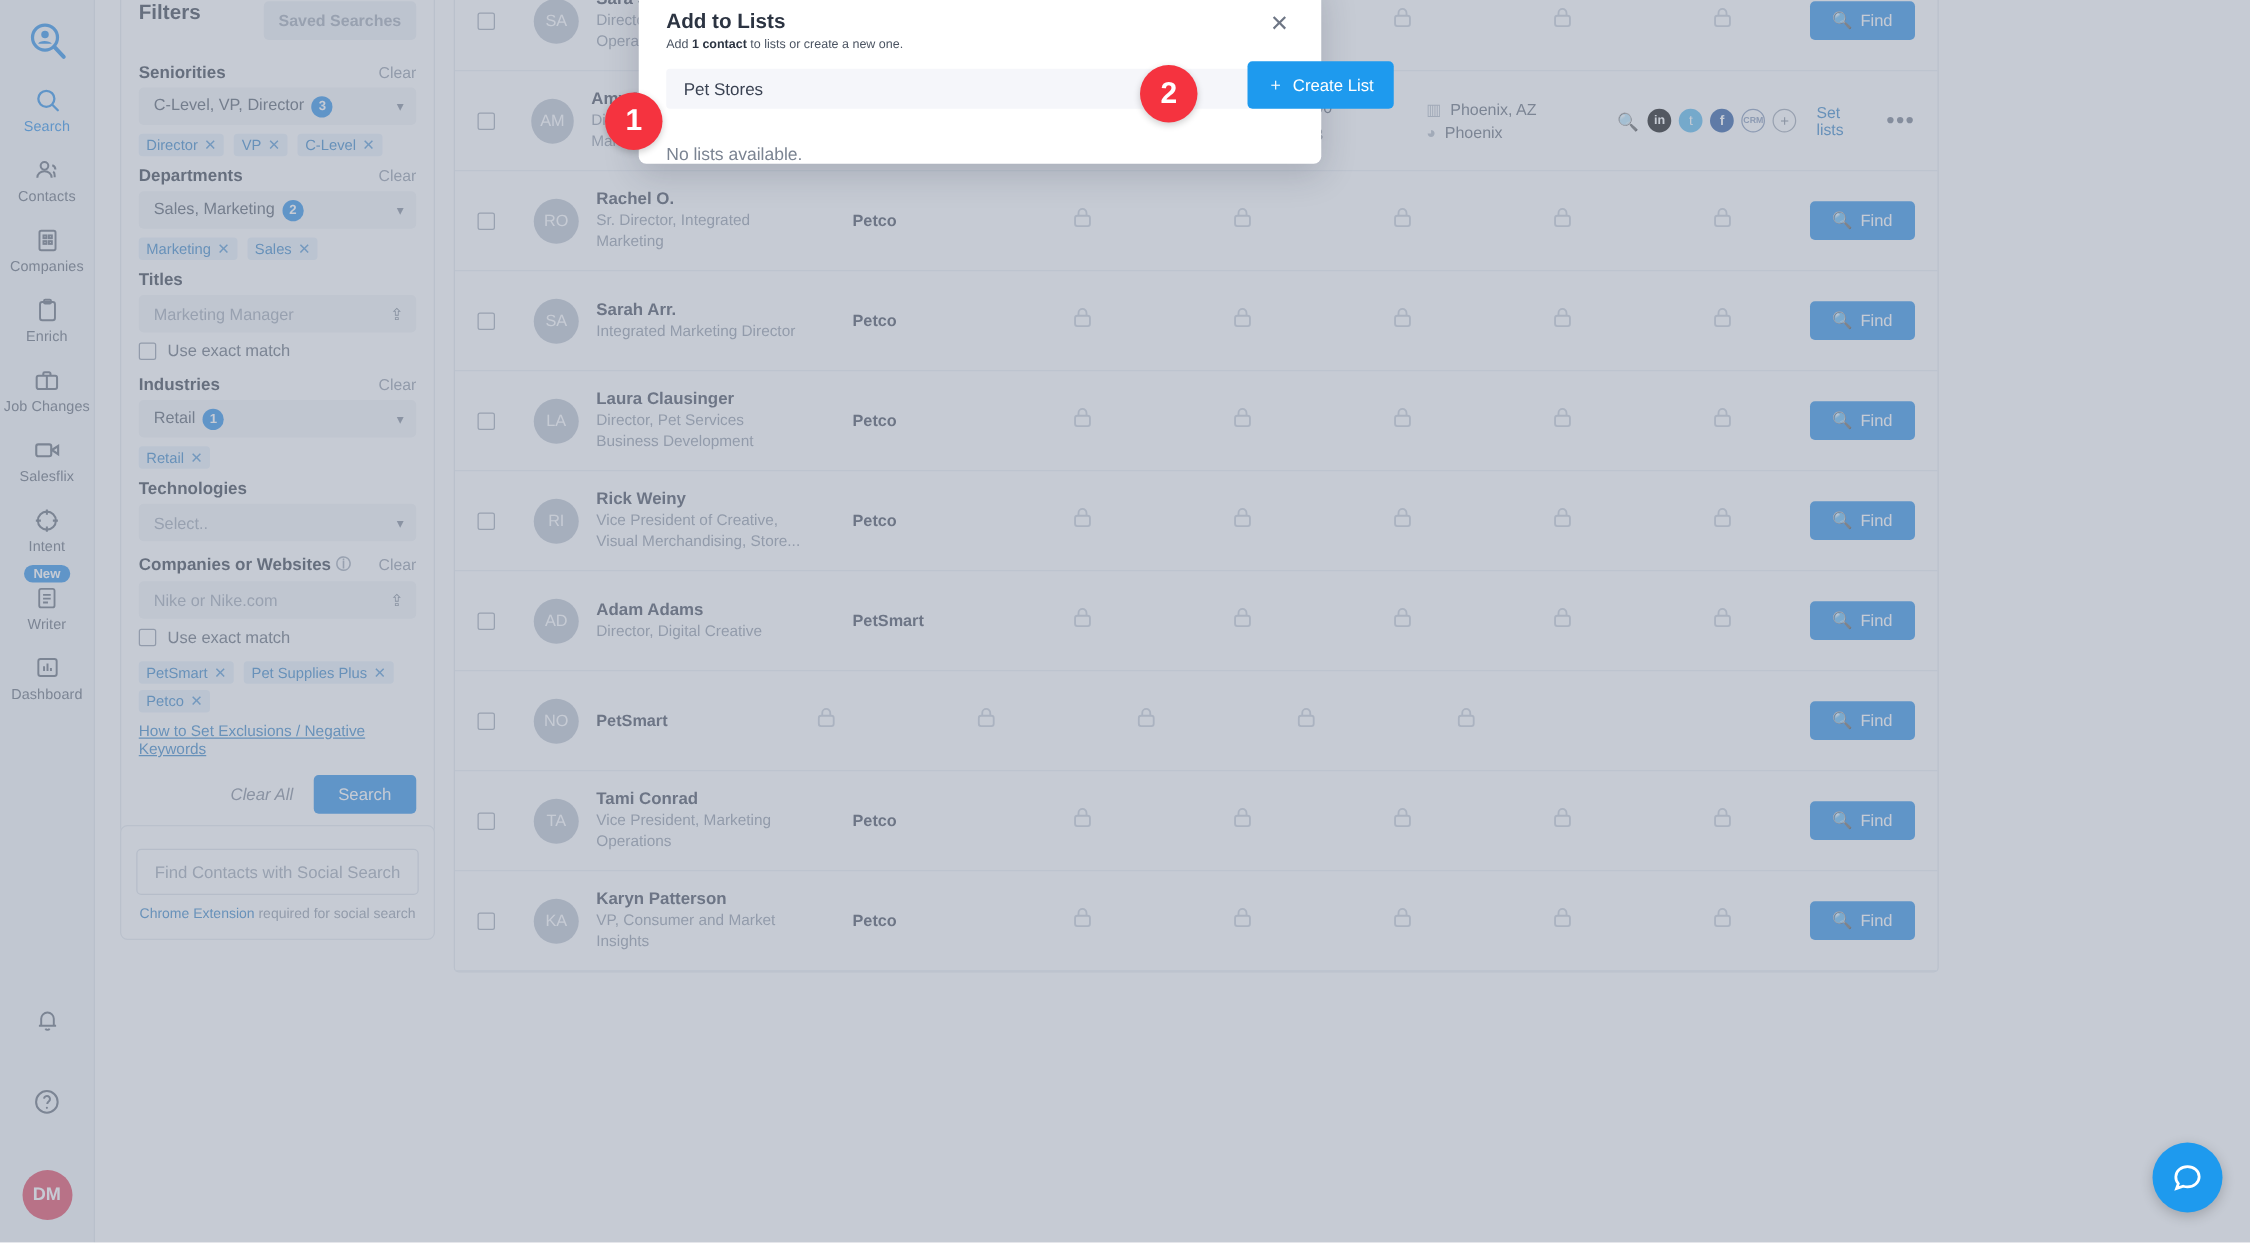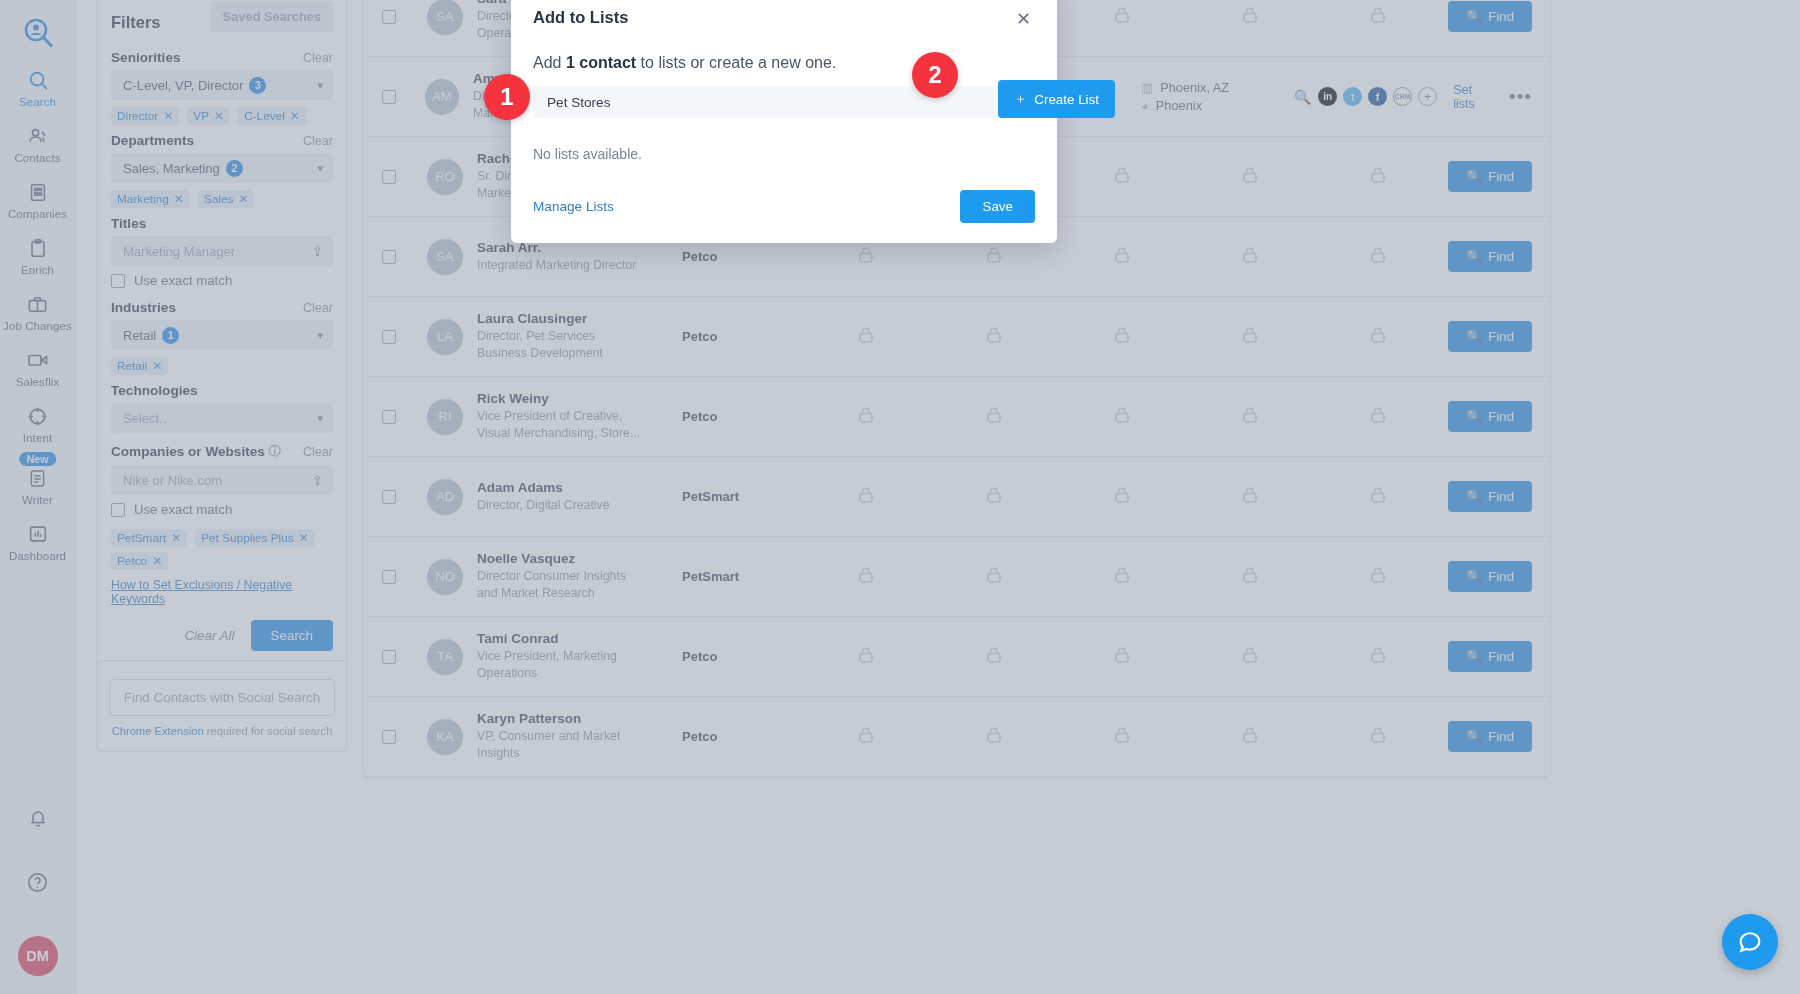--- a/index.html
+++ b/index.html
@@ -47,21 +47,21 @@
     width:40px;height:40px;border-radius:50%;background:#e03a55;color:#fff;
     display:flex;align-items:center;justify-content:center;font-size:14.5px;font-weight:bold;
   }
 
   
   .filters {
     position: absolute; left: 96px; top: -14px; width: 252px;
     background: #fff; border: 1px solid #e4e8ed; border-radius: 6px;
     padding: 14px 14px 16px;
   }
-  .filters-head { display:flex; align-items:flex-end; justify-content:space-between; margin-bottom:18px; }
+  .filters-head { display:flex; align-items:flex-start; justify-content:space-between; margin-bottom:18px; }
   .filters-title { font-size:16.5px; font-weight:bold; color:#2c3442; }
   .saved-searches {
     background:#eceff3; color:#9aa3b0; font-size:12.8px; font-weight:bold;
     border-radius:4px; padding:8px 12px; cursor:pointer;
   }
   .frow { display:flex; align-items:center; justify-content:space-between; margin-bottom:5px; }
   .flabel { font-size:13.6px; font-weight:bold; color:#2c3442; display:flex; align-items:center; gap:4px;}
   .fclear { font-size:12.6px; color:#8d96a4; cursor:pointer; }
   .fselect {
     background:#f1f3f6; border-radius:4px; height:30px; display:flex;
@@ -135,21 +135,21 @@
   
   .modal {
     position:absolute; left:511px; top:-16px; width:546px;
     background:#fff; border-radius:6px; z-index:60;
     box-shadow:0 8px 28px rgba(25,35,55,.18);
     padding:16px 22px 0;
   }
   .m-head { display:flex; align-items:flex-start; justify-content:space-between; padding-top:8px; }
   .m-title { font-size:16.5px; font-weight:bold; color:#2c3442; }
   .m-close { color:#6e7685; font-size:18px; line-height:1; cursor:pointer; padding:2px 4px; }
-  .m-sub { font-size:16px; color:#4b5462; margin-top:24px; }
+  .m-sub { font-size:10px; color:#4b5462; }
   .m-sub b { color:#2c3442; }
   .m-inputrow { margin-top:14px; position:relative; display:flex; align-items:center; }
   .m-input {
     flex:1; background:#f5f6fa; border:none; border-radius:3px; height:32px;
     font-size:13.6px; color:#3a4252; padding:0 14px;
     font-family:"Liberation Sans", sans-serif;
   }
   .create-btn {
     position:absolute; right:-80px; top:-6px;
     background:#1e9aee; color:#fff; font-size:13.4px; border-radius:4px;
@@ -768,25 +768,20 @@
             <span>🔍</span>
             <span>Find</span>
           </div>
       </div>
 
       <div class="trow">
         <div class="tcell-check">
             <div class="cbox"></div>
           </div>
         <div class="av">NO</div>
-        <div class="who">
-          <div class="nm">Noelle Vasquez</div>
-          <div class="tt" style="white-space:pre-line">Director Consumer Insights
-and Market Research</div>
-        </div>
         <div class="co">PetSmart</div>
         <div class="lockcell">
             <span class="lock"><svg width="22" height="22" viewBox="0 0 24 24" fill="none" stroke="currentColor" stroke-width="1.6">
                 <rect x="5.5" y="10.5" width="13" height="9" rx="2"></rect>
                 <path d="M8.5 10.5V8a3.5 3.5 0 017 0v2.5"></path>
               </svg></span>
           </div>
         <div class="lockcell">
             <span class="lock"><svg width="22" height="22" viewBox="0 0 24 24" fill="none" stroke="currentColor" stroke-width="1.6">
                 <rect x="5.5" y="10.5" width="13" height="9" rx="2"></rect>
@@ -927,24 +922,20 @@
       <input class="m-input" value="Pet Stores" placeholder="Enter list name" style="">
       <div class="create-btn">
         <span>＋</span>
         <span>Create List</span>
       </div>
     </div>
 
 
     <div class="m-empty">No lists available.</div>
 
-    <div class="m-foot">
-      <span class="manage-lists">Manage Lists</span>
-      <span class="save-btn">Save</span>
-    </div>
   </div>
 
   <div class="step" id="step1">1</div>
   <div class="step" id="step2">2</div>
 
   <div class="chat-fab">
     <svg width="28" height="28" viewBox="0 0 24 24" fill="none" stroke="#fff" stroke-width="1.9">
       <path d="M20 11.5c0 3.9-3.6 7-8 7-1 0-2-.2-2.9-.5L4.5 19.5l1.2-3.3A6.6 6.6 0 014 11.5c0-3.9 3.6-7 8-7s8 3.1 8 7z"></path>
     </svg>
   </div>

